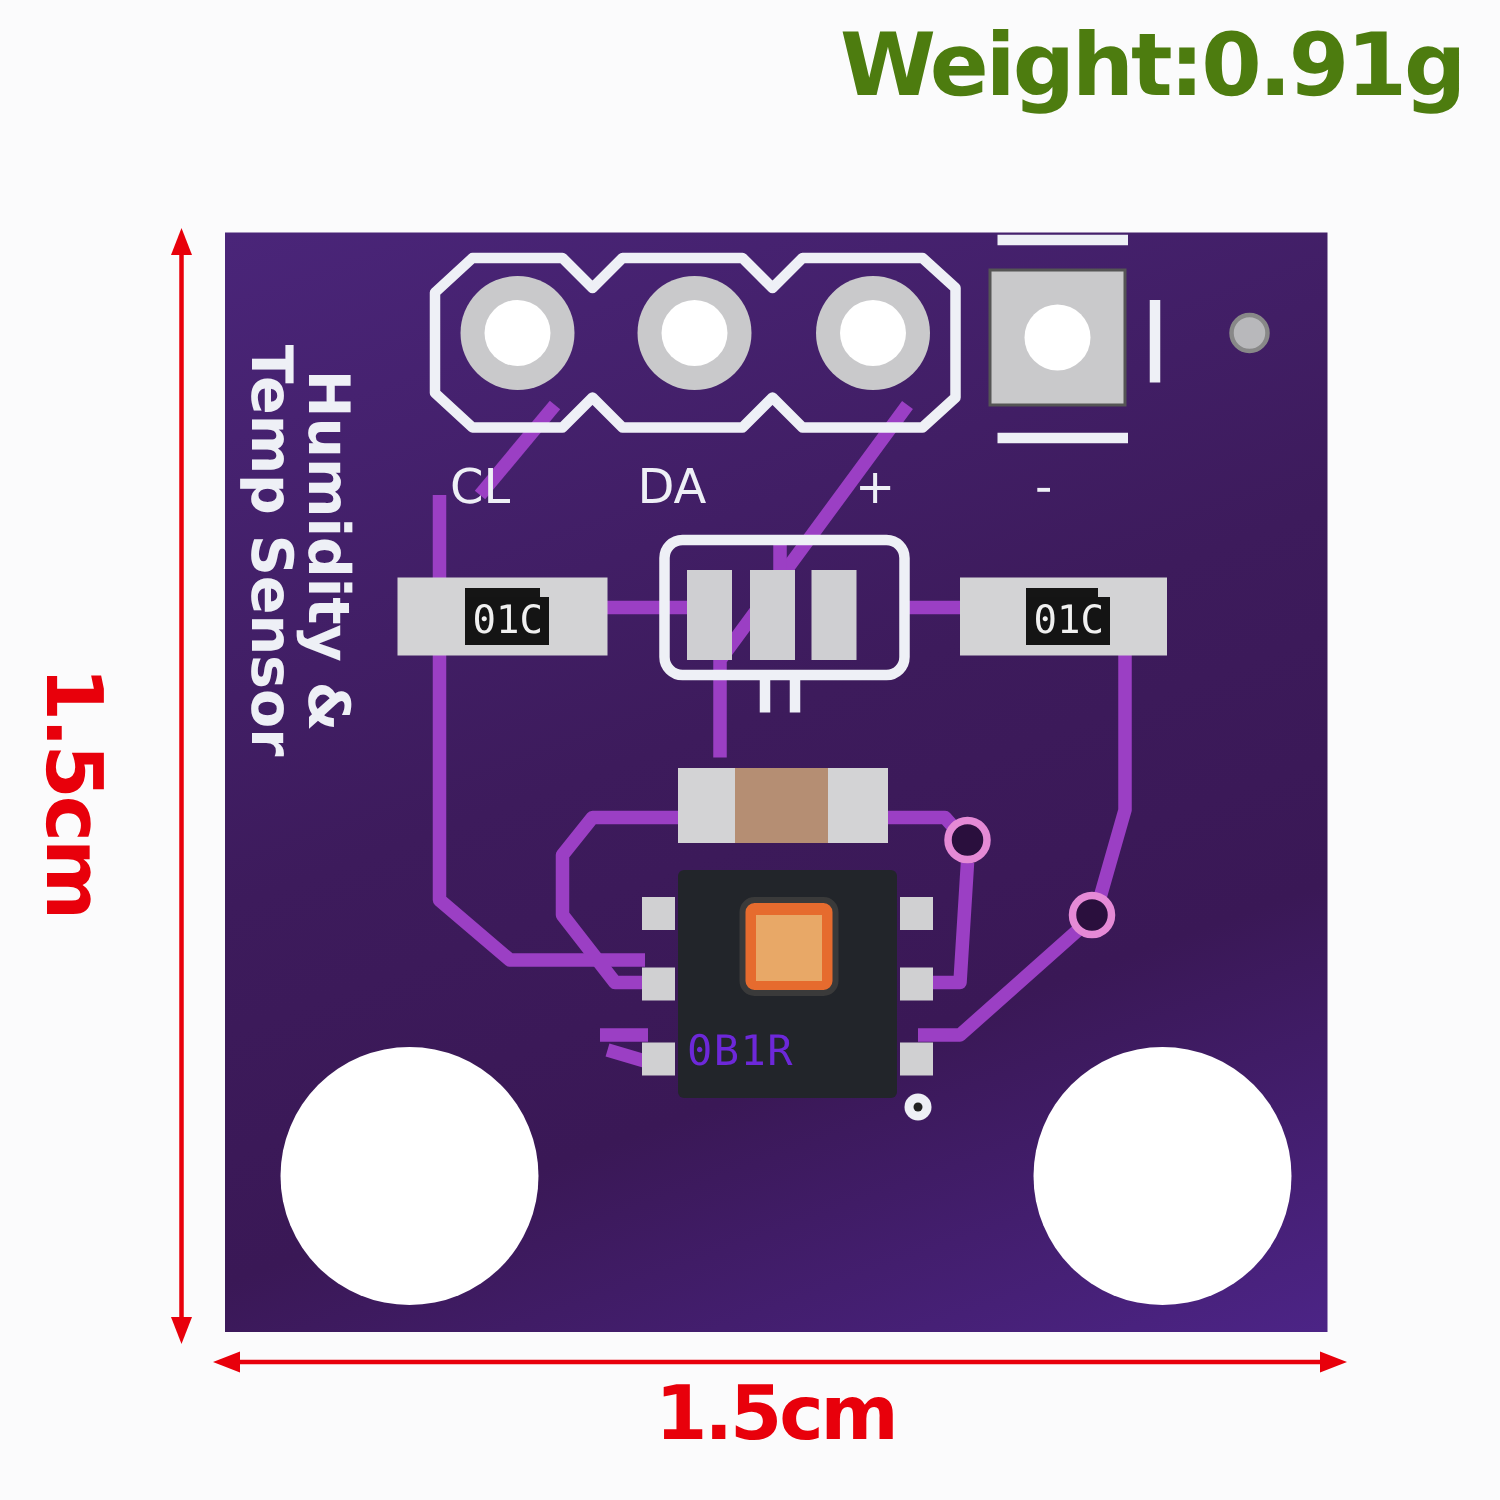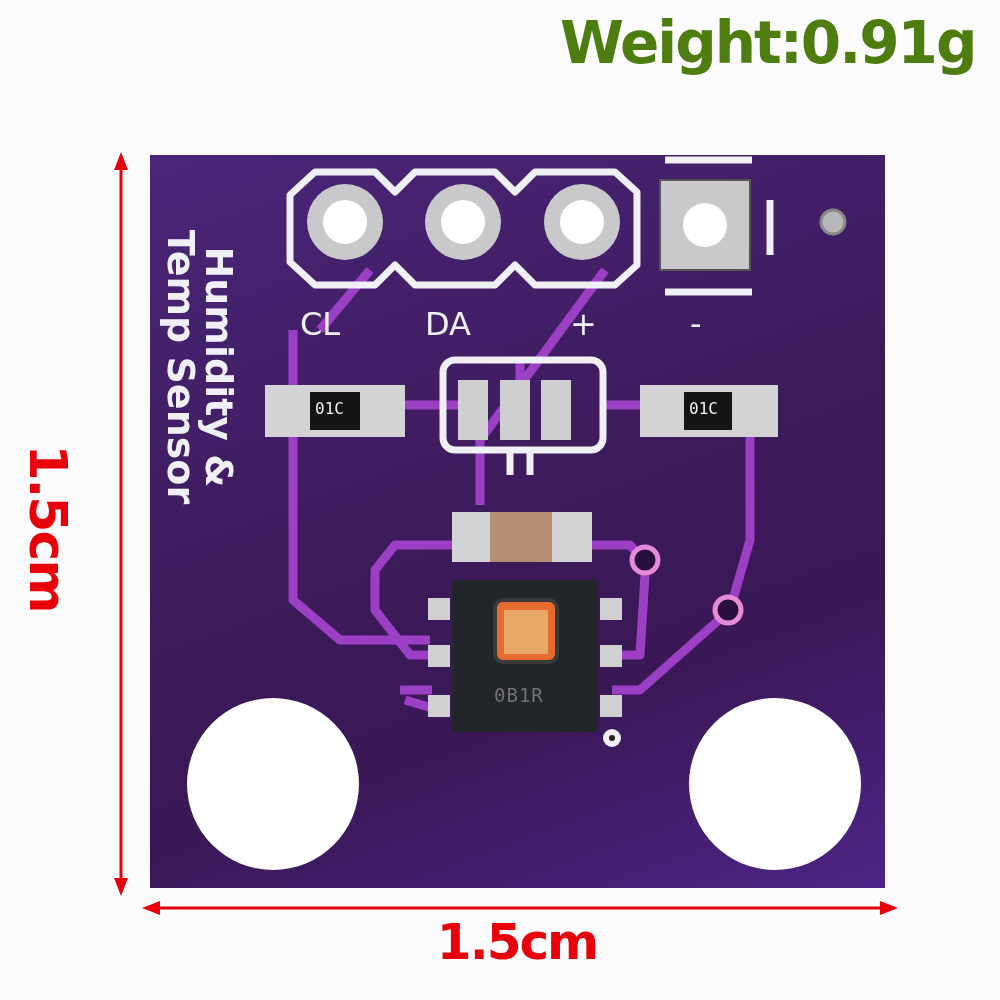--- a/index.html
+++ b/index.html
@@ -37,24 +37,24 @@
     white-space: nowrap; line-height: 1;
   }
   .side-text {
     left: 200px; top: 367px; font-size: 38px; text-align: center;
     transform: translate(-50%, -50%) rotate(90deg);
   }
   .pin-label { font-size: 32px; font-weight: normal; top: 292px; margin-top: 16px; }
   svg.overlay { position: absolute; left: 0; top: 0; }
   .chip-mark {
     left: 458px; top: 684px; font-family: "DejaVu Sans Mono", monospace;
-    font-size: 19px; color: #737373; letter-spacing: 1px; margin-left: 36px;
+    font-size: 28px; color: #6d28d9; letter-spacing: 1px;
   }
   .res-mark {
-    font-family: "DejaVu Sans Mono", monospace; font-size: 16px; color: #f0f0f0;
+    font-family: "DejaVu Sans Mono", monospace; font-size: 26px; color: #f0f0f0;
     background: #141414; padding: 3px 4px; line-height: 1;
   }
 </style>
 </head>
 <body>
 
 <div class="abs weight-label" style="color:#4d7c0f">Weight:0.91g</div>
 
 <svg class="overlay" width="1000" height="1000">
   <g fill="#e8000b" stroke="#e8000b">

